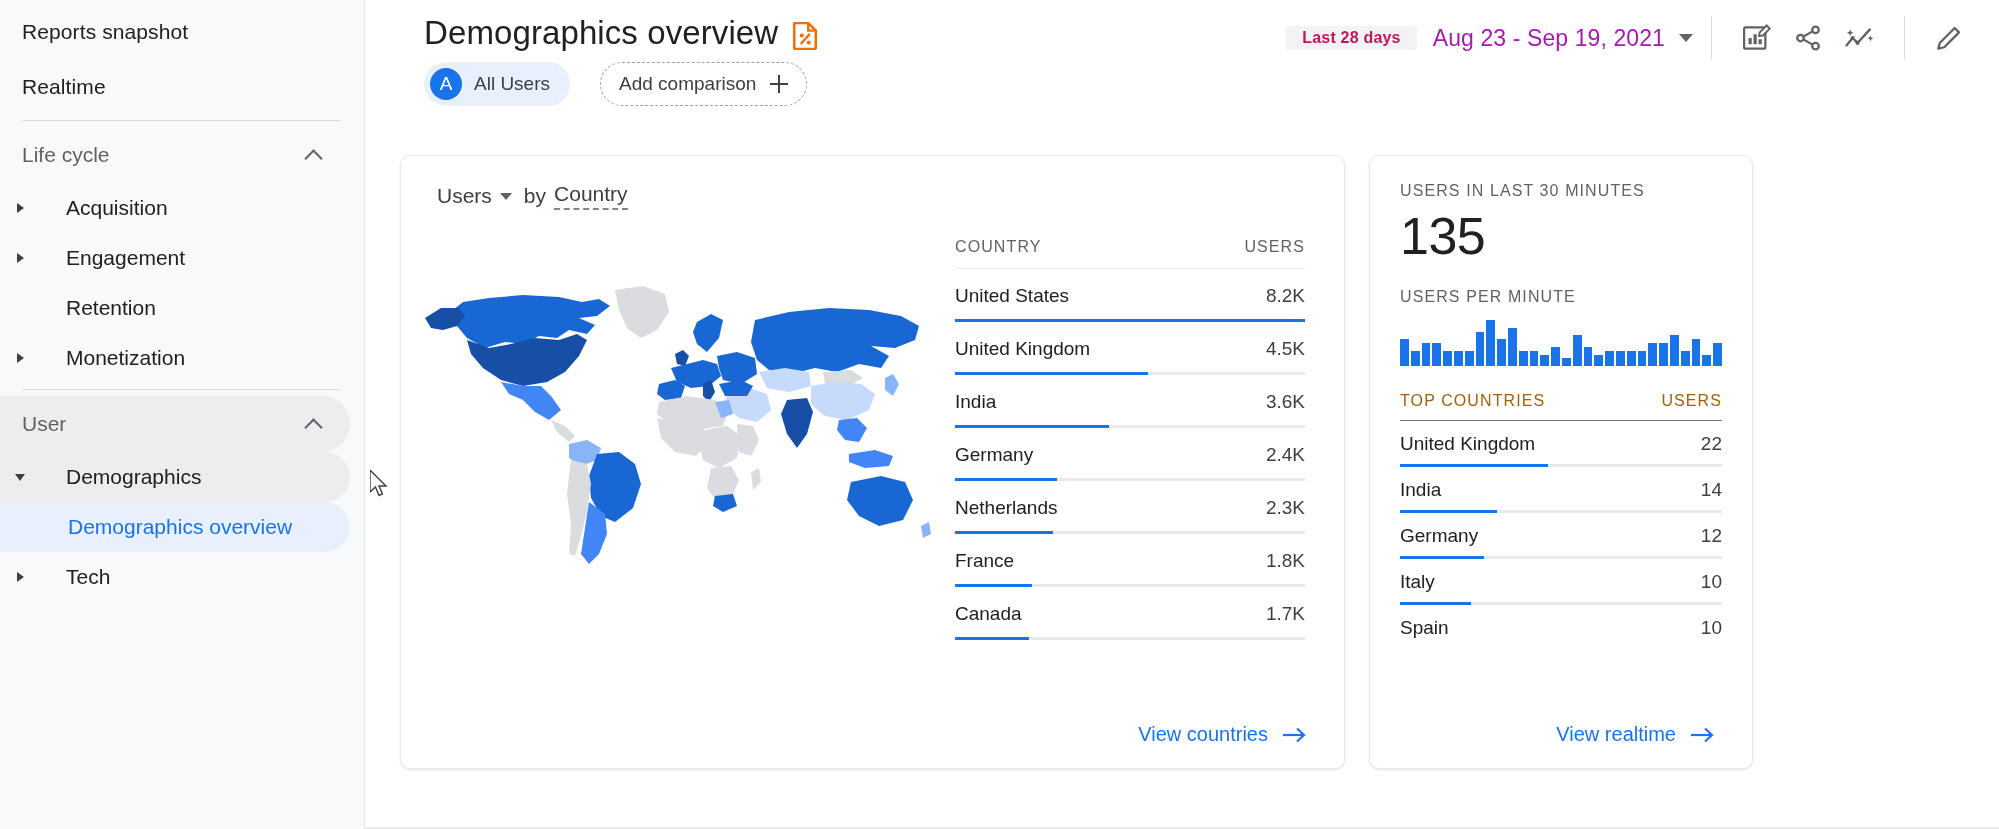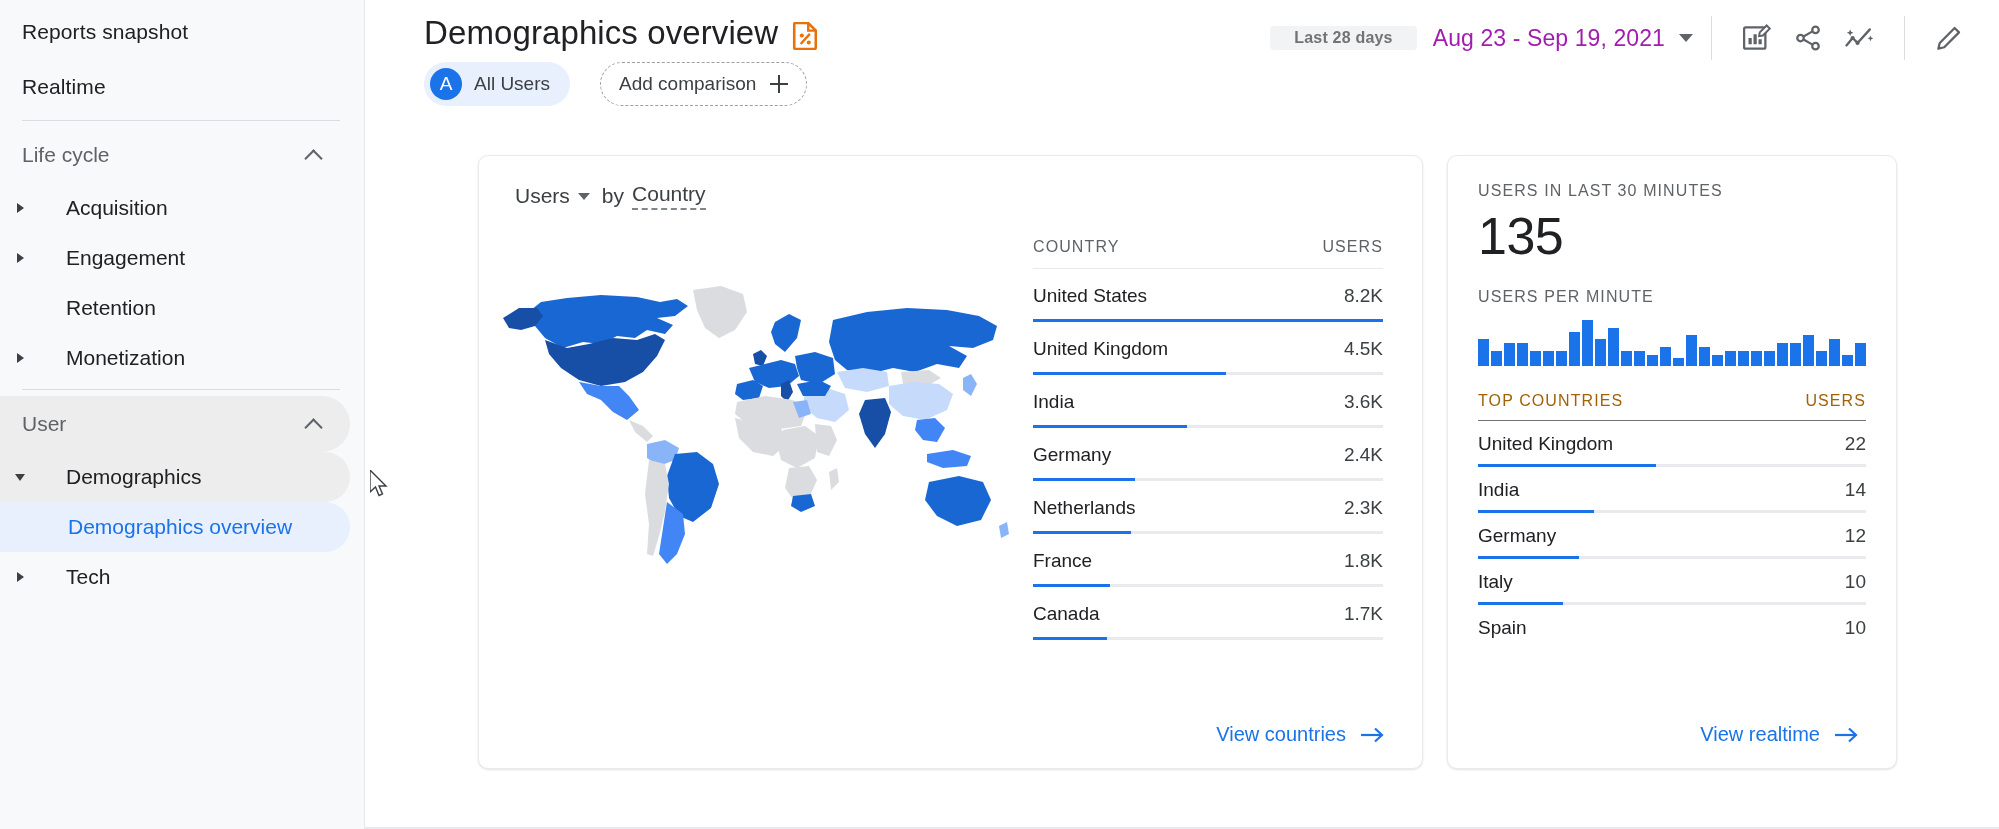--- a/index.html
+++ b/index.html
@@ -97,22 +97,22 @@
     font-size: 33px; color: #202124; font-weight: 400; letter-spacing: .1px;
   }
   .demo-badge {
     margin-left: 14px; width: 26px; height: 28px; position: relative; top: 3px;
   }
   .daterow {
     position: absolute; right: 24px; top: 12px;
     display: flex; align-items: center; height: 52px;
   }
   .chip-last {
-    font-size: 16px; color: #737373; font-weight: 600;
-    background: #f1f3f4; padding: 3px 24px; border-radius: 4px;
+    font-size: 16px; color: #be185d; font-weight: 600;
+    background: #f1f3f4; padding: 3px 16px; border-radius: 4px;
     letter-spacing: .2px;
   }
   .daterange {
     font-size: 23px; color: #a21caf; margin-left: 16px; letter-spacing: .1px;
   }
   .dd-caret {
     margin-left: 14px; width: 0; height: 0;
     border-left: 7px solid transparent; border-right: 7px solid transparent;
     border-top: 8px solid #5f6368;
   }
@@ -140,28 +140,28 @@
   .chip-add-label { font-size: 19px; color: #3c4043; font-weight: 500; }
   .plus { margin-left: 14px; position: relative; width: 18px; height: 18px; }
   .plus::before, .plus::after {
     content:""; position:absolute; background:#3c4043;
   }
   .plus::before { left: 8px; top: 0; width: 2px; height: 18px; }
   .plus::after { left: 0; top: 8px; width: 18px; height: 2px; }
 
   
   .cards {
-    display: flex; padding: 30px 24px 0 36px; gap: 24px; justify-content: center;
+    display: flex; padding: 30px 24px 0 36px; gap: 24px;
   }
   .card {
     background: #fff; border: 1px solid #e8eaed; border-radius: 10px;
     box-shadow: 0 1px 2px rgba(60,64,67,.15);
   }
   .card-map { width: 945px; height: 614px; position: relative; }
-  .card-rt  { width: 450px; height: 614px; position: relative; }
+  .card-rt  { width: 384px; height: 614px; position: relative; }
 
   .metric-row {
     padding: 26px 0 0 36px; display: flex; align-items: center;
   }
   .metric-sel { font-size: 21px; color: #3c4043; cursor: pointer; }
   .metric-caret {
     width: 0; height: 0; margin: 0 12px 0 8px;
     border-left: 6px solid transparent; border-right: 6px solid transparent;
     border-top: 7px solid #5f6368;
   }

